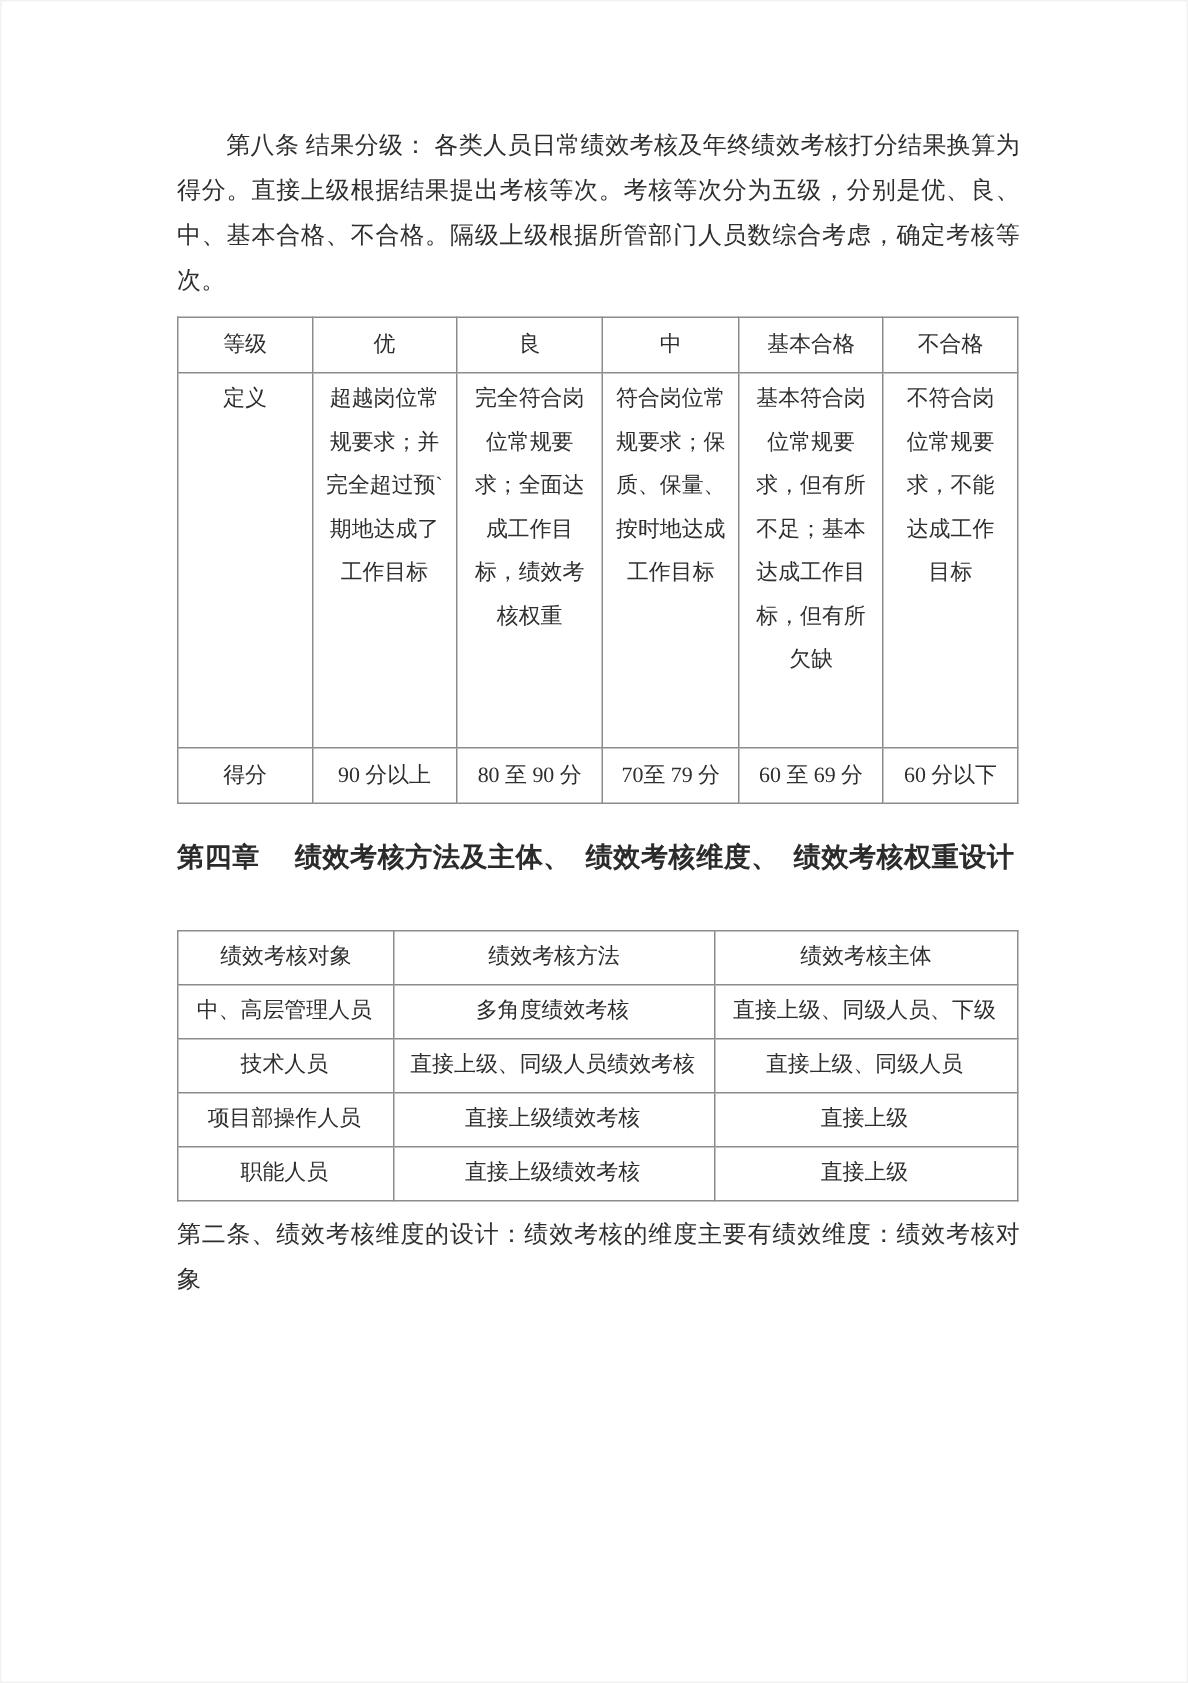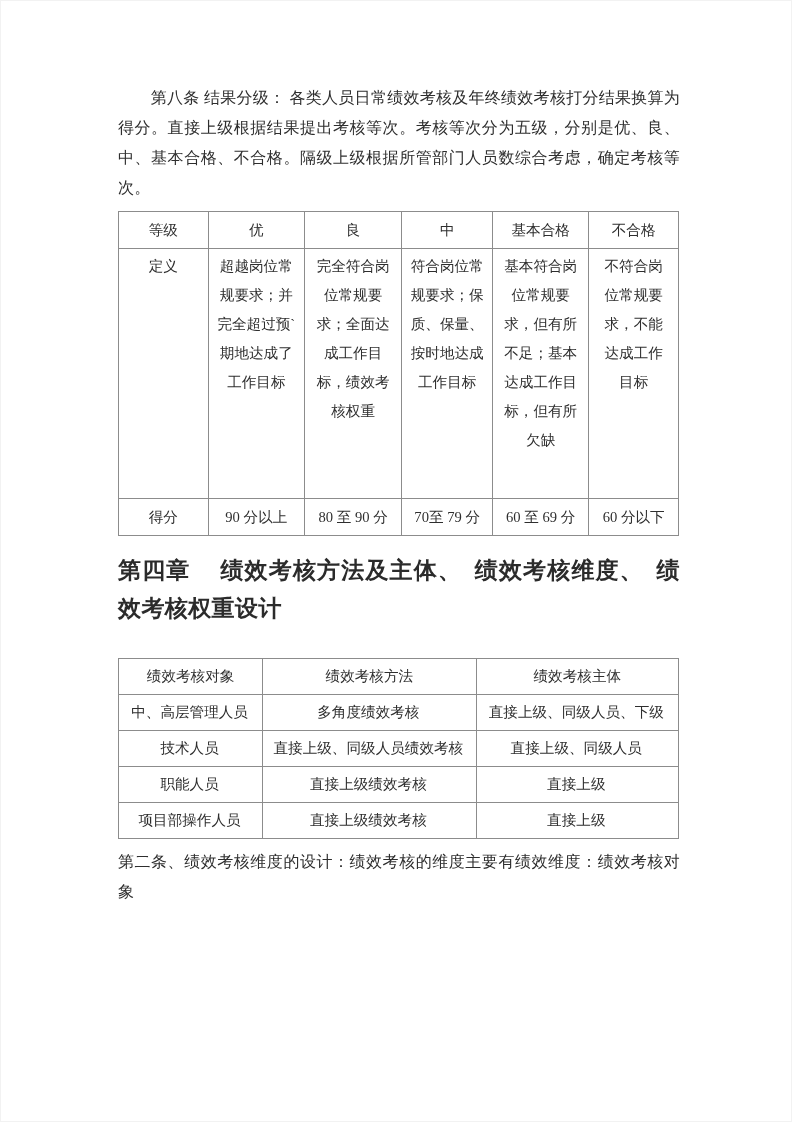--- a/index.html
+++ b/index.html
@@ -40,21 +40,21 @@
     color: #2e2e2e;
   }
   .para.indent2 { text-indent: 2.05em; }
   .para.indent1 { text-indent: 0; }
   .gap-s  { height: 8px; }
   .gap-m  { height: 16px; }
   .gap-l  { height: 22px; }
 
   
   .chapter-heading {
-    font-size: 23px;
+    font-size: 18px;
     line-height: 38px;
     margin: 0;
     color: #2b2b2b;
     letter-spacing: 0.4px;
     text-align: justify;
     text-justify: inter-ideograph;
   }
   .chapter-heading .ch-num { margin-right: 1.3em; }
   .chapter-heading .ch-sep { margin-right: 0.55em; }
 
@@ -169,26 +169,26 @@
           <td>中、高层管理人员</td>
           <td>多角度绩效考核</td>
           <td>直接上级、同级人员、下级</td>
         </tr>
         <tr class="body-row">
           <td>技术人员</td>
           <td>直接上级、同级人员绩效考核</td>
           <td>直接上级、同级人员</td>
         </tr>
         <tr class="body-row">
-          <td>职能人员</td>
+          <td>项目部操作人员</td>
           <td>直接上级绩效考核</td>
           <td>直接上级</td>
         </tr>
         <tr class="body-row">
-          <td>项目部操作人员</td>
+          <td>职能人员</td>
           <td>直接上级绩效考核</td>
           <td>直接上级</td>
         </tr>
       </tbody>
     </table>
 
     <div class="gap-s"></div>
 
     <p class="para indent1">第二条、绩效考核维度的设计：绩效考核的维度主要有绩效维度：绩效考核对象</p>
 

